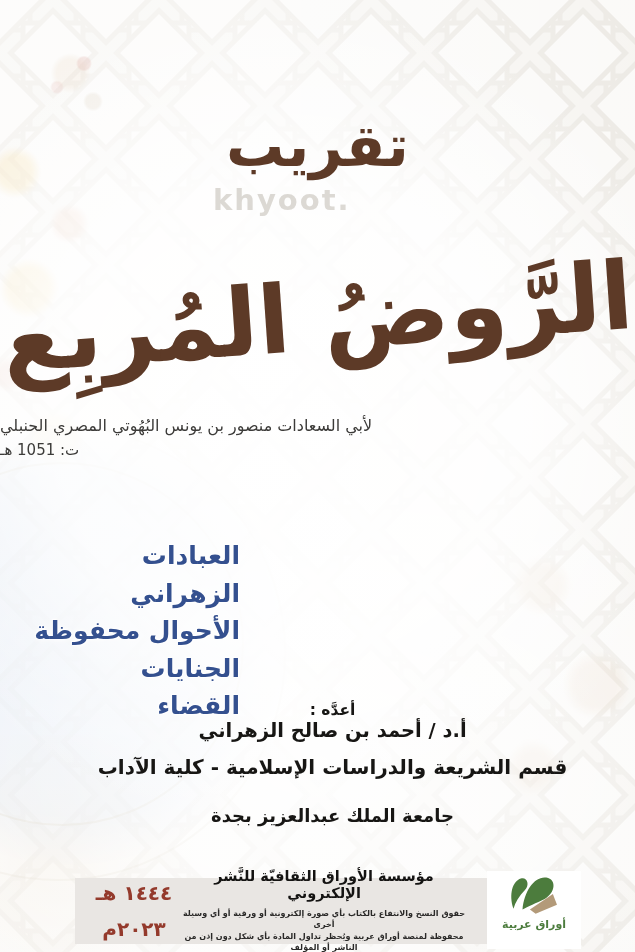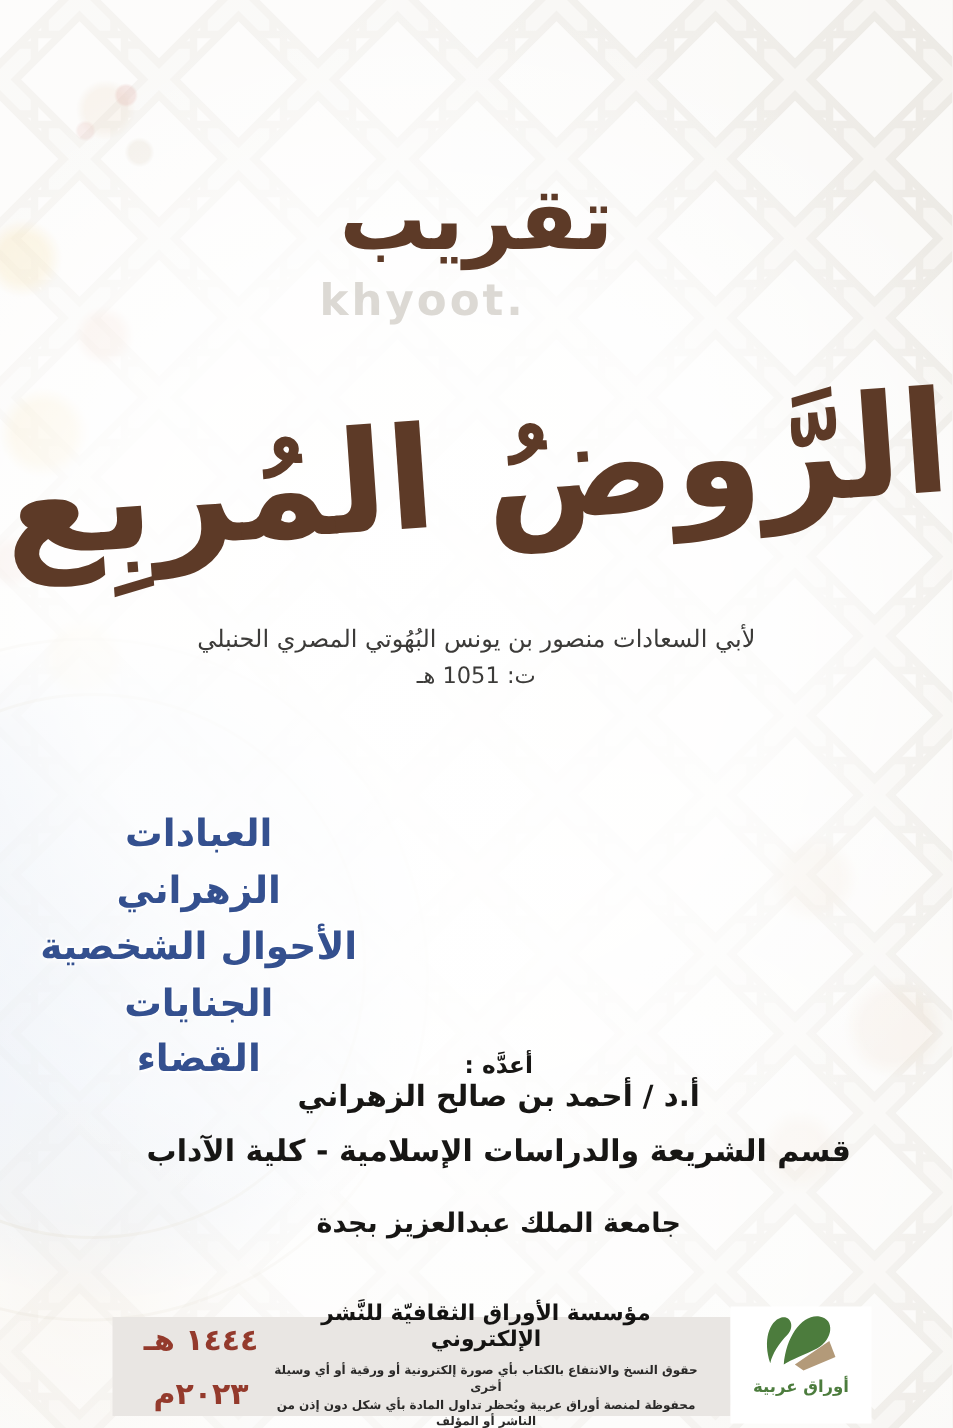--- a/index.html
+++ b/index.html
@@ -79,30 +79,30 @@
     letter-spacing:2px;direction:ltr;font-weight:bold;
   }
   .main-title{
     left:0;right:0;top:238px;text-align:center;
     font-size:94px;font-weight:bold;color:var(--title-brown);
     transform:rotate(-4deg);
     white-space:nowrap;
     line-height:160px;
   }
   .author-block{
-    left:0;right:0;top:414px;text-align:center;
+    left:0;right:0;top:414px;text-align:left;
     color:#3c3b39;font-size:16px;line-height:1.45;
   }
   .author-block .death{font-size:15px;margin-top:3px;}
   .audience-block{
     left:75px;right:0;top:489px;text-align:center;
     color:#2c2b29;font-size:21.5px;line-height:1.32;
   }
   .topics-list{
-    left:25px;top:537px;width:215px;text-align:center;
+    left:25px;top:537px;width:215px;text-align:right;
     color:var(--topics-blue);font-size:25px;font-weight:bold;
     line-height:37.5px;
     text-shadow:0 0 5px rgba(255,255,255,0.95),0 0 9px rgba(255,255,255,0.9),1px 1px 0 rgba(255,255,255,0.85),-1px -1px 0 rgba(255,255,255,0.85);
   }
   .prepared-block{
     left:30px;right:0;top:701px;text-align:center;color:#171614;
   }
   .prepared-label{font-size:15.5px;font-weight:bold;}
   .prepared-name{font-size:19.5px;font-weight:bold;margin-bottom:13px;}
   .prepared-dept{font-size:20px;font-weight:bold;margin-bottom:26px;}
@@ -166,21 +166,21 @@
   <div>لأبي السعادات منصور بن يونس البُهُوتي المصري الحنبلي</div>
   <div class="death">ت: 1051 هـ</div>
 </div>
 
 <div class="txt audience-block">
 </div>
 
 <div class="txt topics-list">
   <div>العبادات</div>
   <div>الزهراني</div>
-  <div>الأحوال الشخصية</div>
+  <div>الأحوال محفوظة</div>
   <div>الجنايات</div>
   <div>القضاء</div>
 </div>
 
 <div class="txt prepared-block">
   <div class="prepared-label">أعدَّه :</div>
   <div class="prepared-name">أ.د / أحمد بن صالح الزهراني</div>
   <div class="prepared-dept">قسم الشريعة والدراسات الإسلامية - كلية الآداب</div>
   <div class="prepared-univ">جامعة الملك عبدالعزيز بجدة</div>
 </div>

